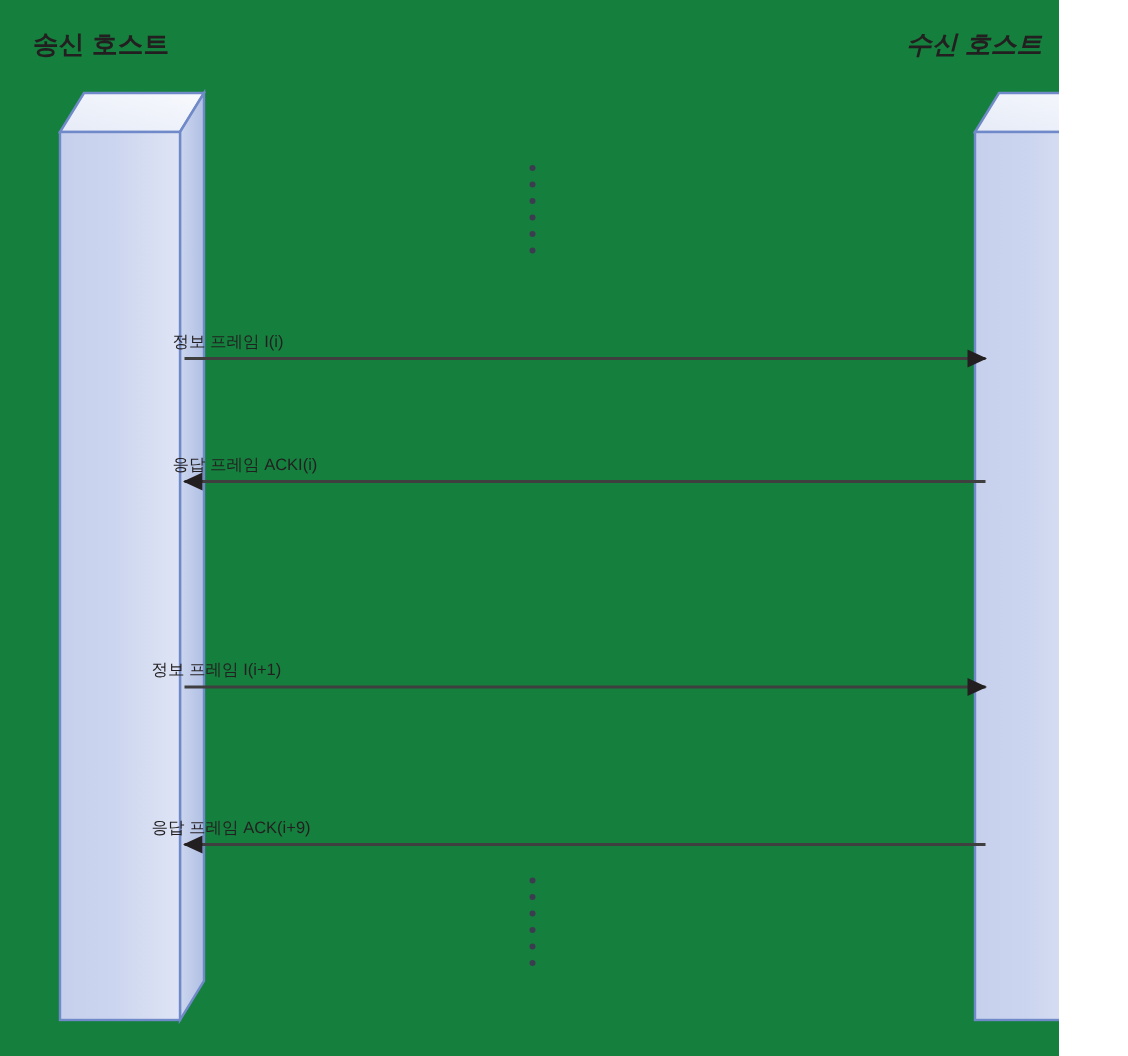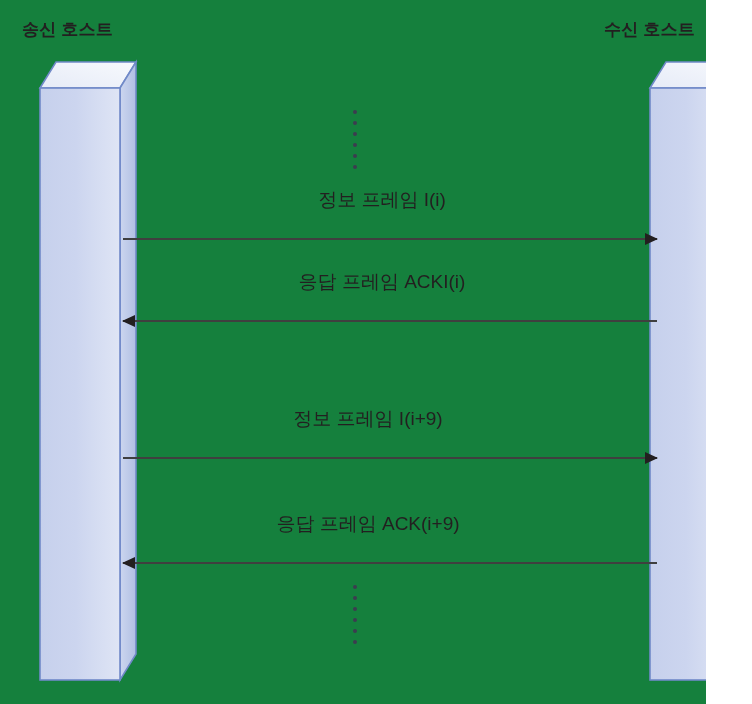--- a/index.html
+++ b/index.html
@@ -21,21 +21,21 @@
   
   .host-title {
     position: absolute;
     font-size: 17px;
     font-weight: bold;
     color: #231f20;
     white-space: nowrap;
     letter-spacing: 0.2px;
   }
   #title-sender { left: 22px; top: 18px; }
-  #title-receiver { left: 604px; top: 18px; }
+  #title-receiver { left: 604px; top: 18px; font-style: italic; }
 
   
   .host-box {
     position: absolute;
     top: 62px;
     width: 104px;
     height: 618px;
   }
   #box-sender { left: 32px; }
   #box-receiver { left: 642px; }
@@ -73,25 +73,24 @@
   .msg.to-right .arrow-head {
     right: -1px;
     border-left: 13px solid #231f20;
   }
   .msg.to-left .arrow-head {
     left: -1px;
     border-right: 13px solid #231f20;
   }
   .msg-label {
     position: absolute;
-    bottom: 26px;
-    font-size: 19px;
+    bottom: 4px;
+    font-size: 11px;
     color: #231f20;
     white-space: nowrap;
-    text-align: center;
     width: 534px;
     left: 0;
   }
 
   #msg-1 { top: 238px; }
   #msg-2 { top: 320px; text-decoration: underline; }
   #msg-3 { top: 457px; }
   #msg-4 { top: 562px; }
 
   #msg-1 .msg-label { transform: translateX(-8px); }
@@ -191,21 +190,21 @@
     <div class="arrow-head"></div>
   </div>
 
   <div class="msg to-left" id="msg-2">
     <div class="msg-label">응답 프레임 ACKI(i)</div>
     <div class="arrow-line"></div>
     <div class="arrow-head"></div>
   </div>
 
   <div class="msg to-right" id="msg-3">
-    <div class="msg-label">정보 프레임 I(i+9)</div>
+    <div class="msg-label">정보 프레임 I(i+1)</div>
     <div class="arrow-line"></div>
     <div class="arrow-head"></div>
   </div>
 
   <div class="msg to-left" id="msg-4">
     <div class="msg-label">응답 프레임 ACK(i+9)</div>
     <div class="arrow-line"></div>
     <div class="arrow-head"></div>
   </div>
 

